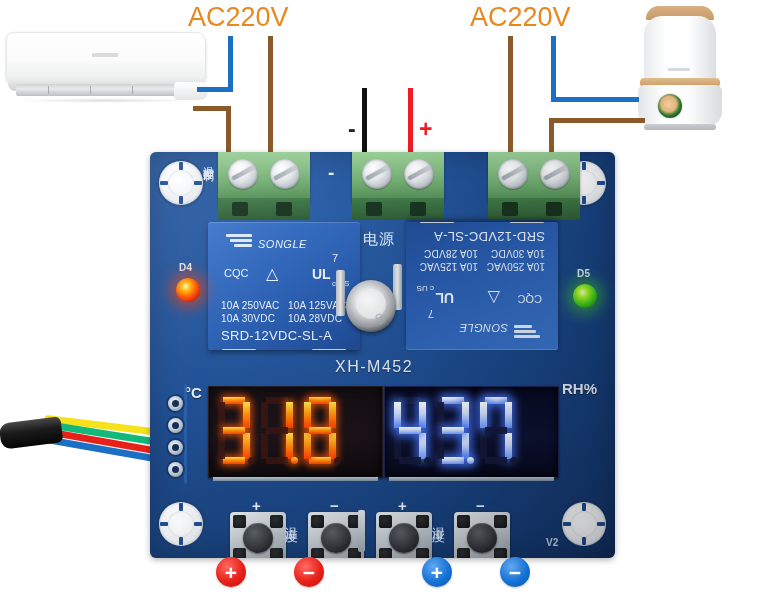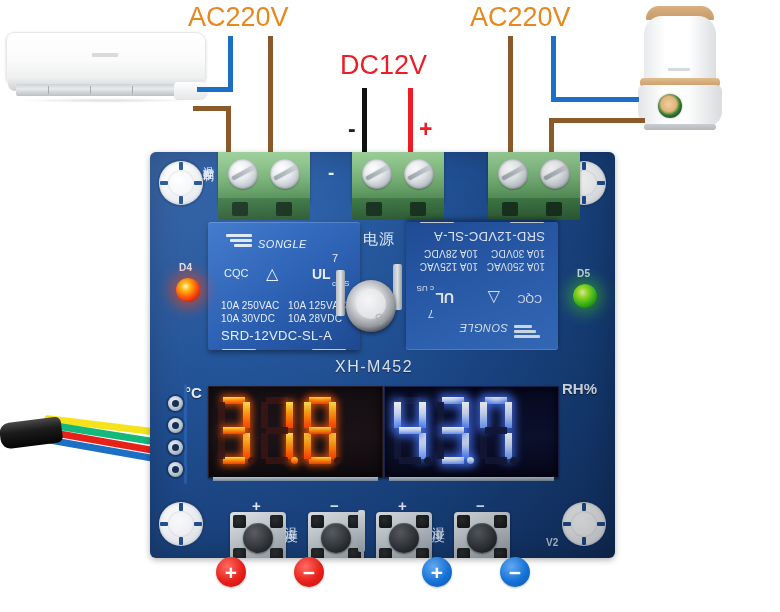--- a/index.html
+++ b/index.html
@@ -348,21 +348,20 @@
   }
   .trace { position:absolute; background:#2a62b0; opacity:.75; border-radius:2px; }
 </style>
 </head>
 <body>
 
 <div id="stage">
 
   <div class="volt-label" id="ac-left-label">AC220V</div>
   <div class="volt-label" id="ac-right-label">AC220V</div>
-  <div class="volt-label" id="dc-label">DC12V</div>
   <div class="pol-sign" id="dc-minus">-</div>
   <div class="pol-sign" id="dc-plus">+</div>
 
   <div id="ac-unit">
     <div id="ac-body"></div>
     <div id="ac-logo"></div>
     <div id="ac-lip"></div>
     <div id="ac-vent"></div>
     <div class="ac-slat" style="left:42px"></div>
     <div class="ac-slat" style="left:84px"></div>

